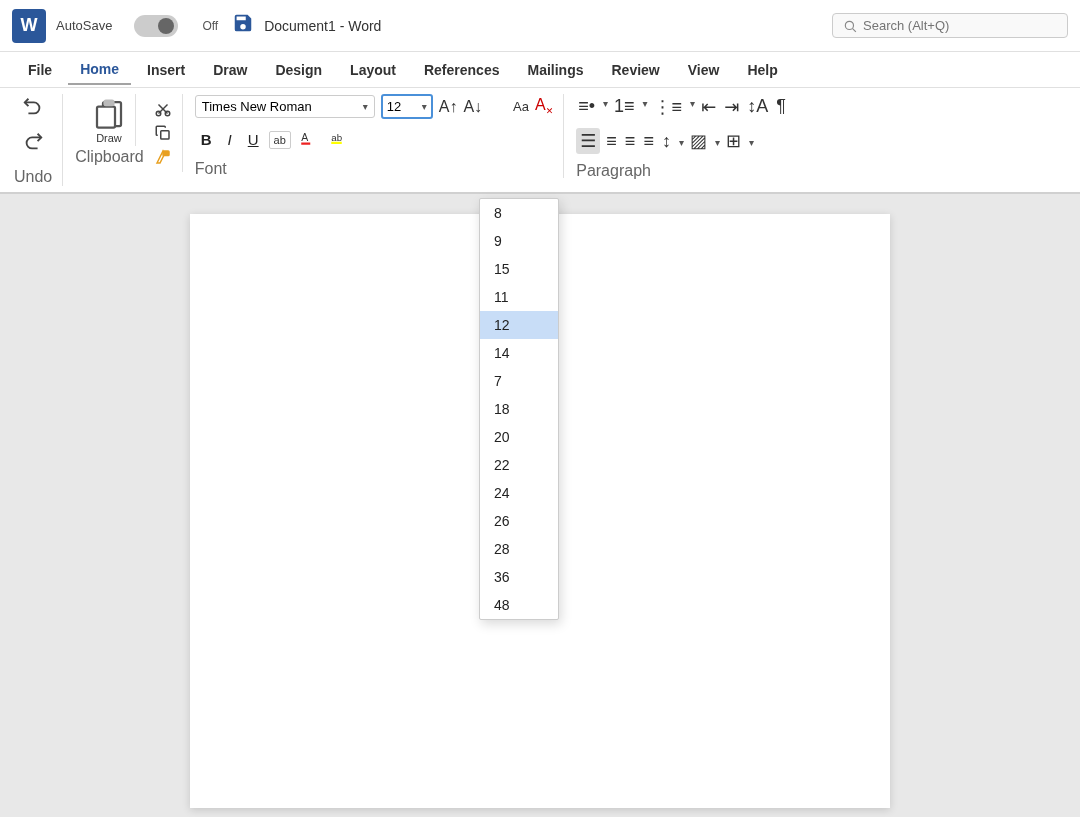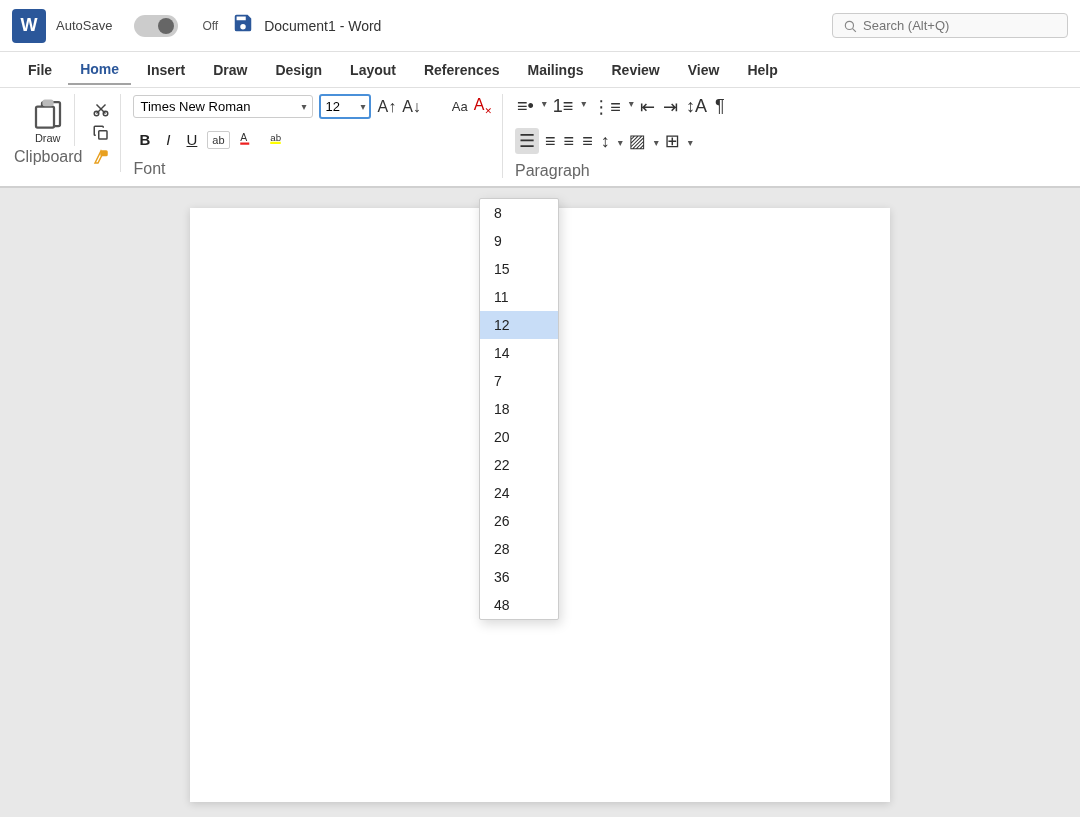--- a/index.html
+++ b/index.html
@@ -182,20 +182,37 @@
   <div class="menu-item">References</div>
   <div class="menu-item">Mailings</div>
   <div class="menu-item">Review</div>
   <div class="menu-item">View</div>
   <div class="menu-item">Help</div>
 </div>
 
 <div id="ribbon-wrapper">
 <div id="ribbon">
 
+  <div class="ribbon-group" id="undo-group">
+    <div class="ribbon-row" style="flex-direction:column; gap:2px;">
+      <div class="undo-btn" title="Undo">
+        <svg width="22" height="22" viewBox="0 0 24 24" fill="none" stroke="#444" stroke-width="2">
+              <path d="M3 7h10a6 6 0 010 12H7"></path>
+              <polyline points="7,3 3,7 7,11"></polyline>
+            </svg>
+      </div>
+      <div class="undo-btn" title="Redo" style="margin-top:2px;">
+        <svg width="22" height="22" viewBox="0 0 24 24" fill="none" stroke="#444" stroke-width="2">
+              <path d="M21 7H11a6 6 0 000 12h6"></path>
+              <polyline points="17,3 21,7 17,11"></polyline>
+            </svg>
+      </div>
+    </div>
+    <div class="ribbon-group-label">Undo</div>
+  </div>
 
   <div class="ribbon-group" id="clipboard-group" style="flex-direction:row; align-items:flex-start; padding-bottom:0;">
     <div style="display:flex; flex-direction:column; align-items:center;">
       <div id="paste-btn">
         <svg id="paste-icon" width="36" height="36" viewBox="0 0 24 24" fill="none" stroke="#555" stroke-width="1.5">
           <rect x="8" y="4" width="12" height="16" rx="1" stroke="#555" fill="white"></rect>
           <rect x="4" y="7" width="12" height="14" rx="1" stroke="#555" fill="white"></rect>
           <rect x="9" y="3" width="6" height="3" rx="1" fill="#bbb" stroke="#bbb"></rect>
         </svg>
         <span style="font-size:11px;">Draw</span>

